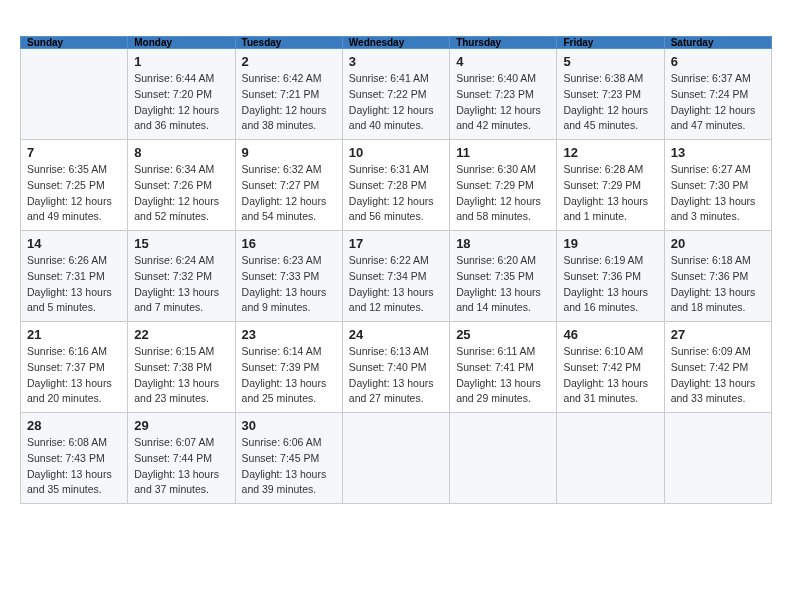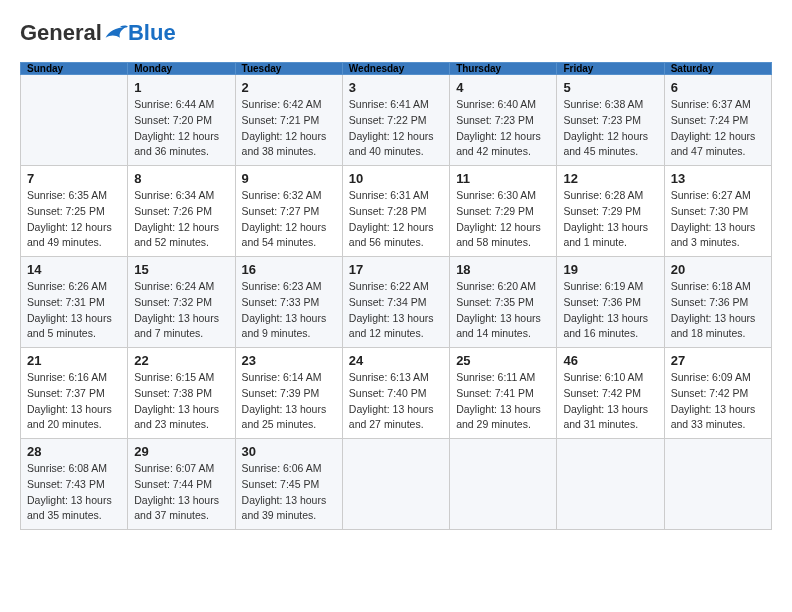--- a/index.html
+++ b/index.html
@@ -91,30 +91,20 @@
     .cell-info {
       font-size: 10.5px;
       line-height: 1.5;
       color: #333;
     }
   </style>
 </head>
 <body>
 
 <div class="header">
-  <div class="logo">
-    <div class="logo-text">
-      <span class="logo-general">General</span>
-      <svg class="logo-bird" viewBox="0 0 30 24" fill="none" xmlns="http://www.w3.org/2000/svg">
-        <path d="M2 18 C6 10, 14 6, 28 4 C22 8, 18 12, 20 18 C14 14, 8 14, 2 18Z" fill="#1a6fc4"></path>
-        <path d="M20 4 C24 2, 28 2, 30 4 C28 6, 24 6, 20 4Z" fill="#1a6fc4"></path>
-      </svg>
-      <span class="logo-blue">Blue</span>
-    </div>
-  </div>
   <div class="title-area">
   </div>
 </div>
 
 <table>
   <thead>
     <tr>
     <th>Sunday</th>
         <th>Monday</th>
         <th>Tuesday</th>

